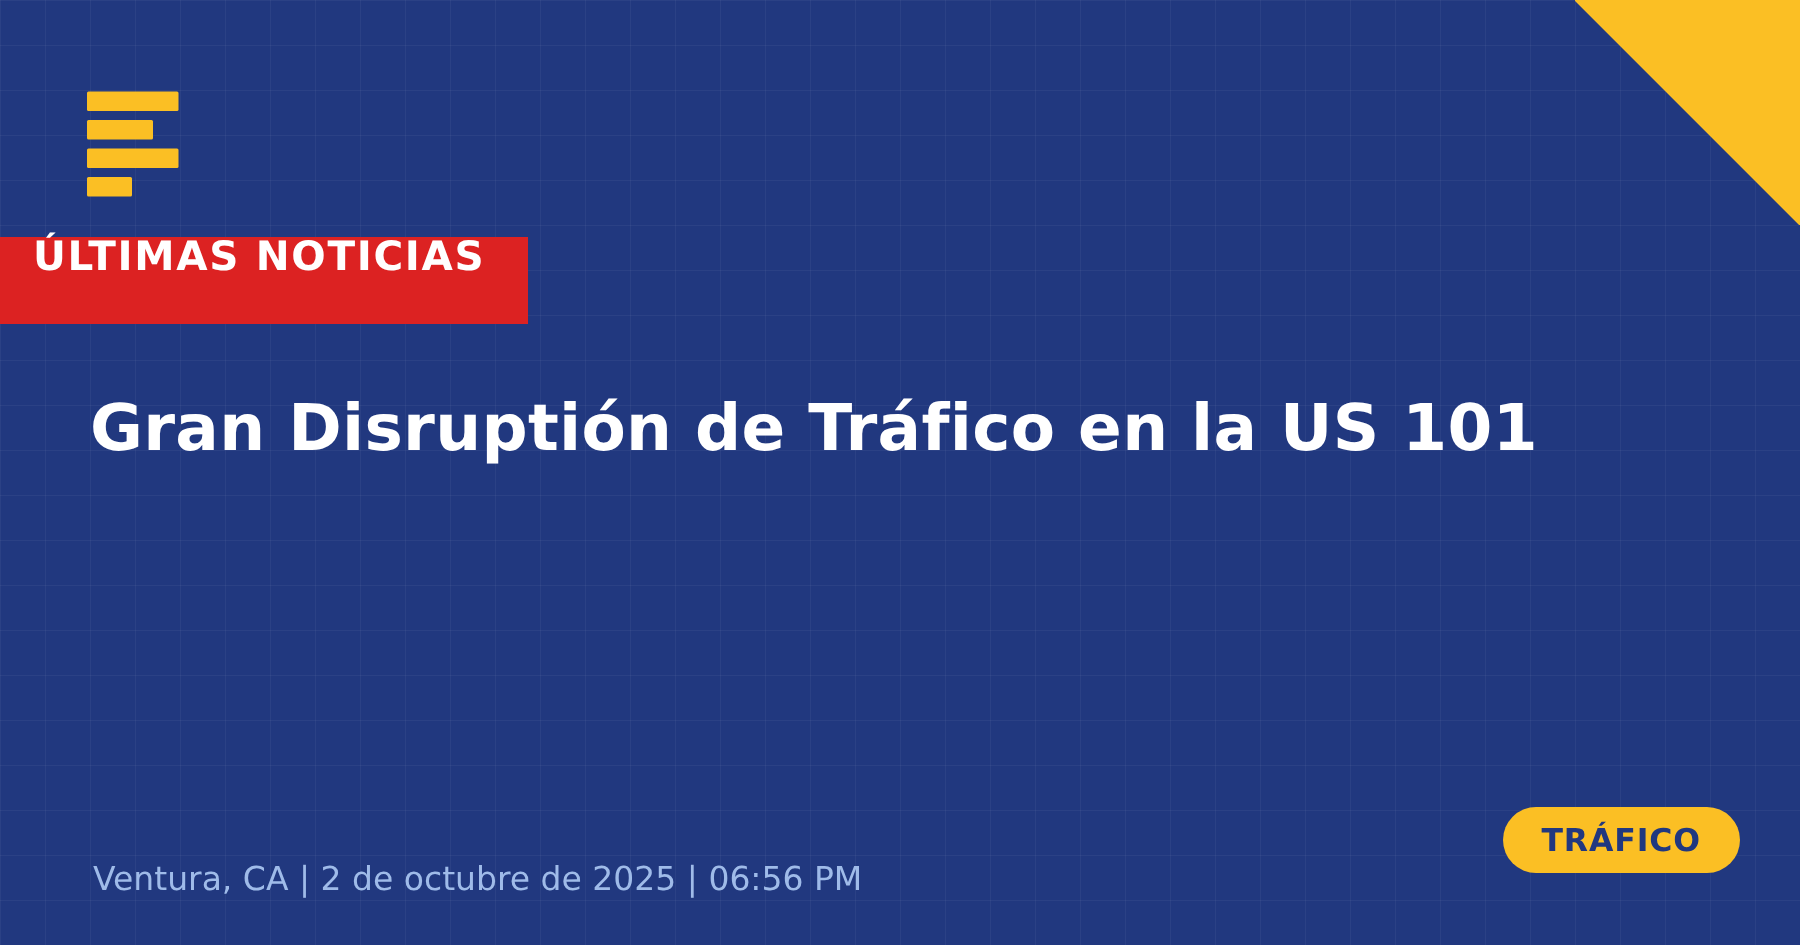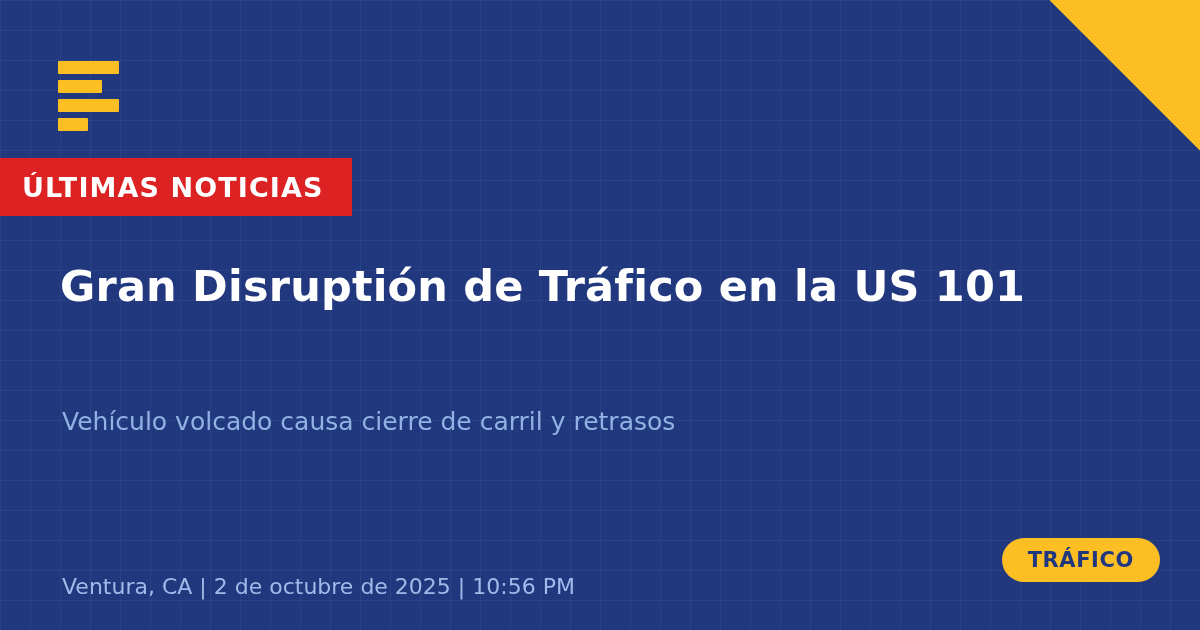--- a/index.html
+++ b/index.html
@@ -54,21 +54,21 @@
   .logo-bar.b3 { width: 61px; }
   .logo-bar.b4 { width: 30px; margin-bottom: 0; }
 
   
   .breaking-badge {
     position: absolute;
     left: 0;
     top: 158px;
     height: 58px;
     display: flex;
-    align-items: center;
+    align-items: flex-start;
     background: #dc2222;
     padding: 0 28px 0 22px;
     box-sizing: border-box;
   }
   .breaking-badge-label {
     color: #ffffff;
     font-size: 27px;
     font-weight: bold;
     letter-spacing: 1.1px;
     line-height: 1;
@@ -153,21 +153,20 @@
     <div class="logo-bar b3"></div>
     <div class="logo-bar b4"></div>
   </div>
 
   <div class="breaking-badge">
     <span class="breaking-badge-label">ÚLTIMAS NOTICIAS</span>
   </div>
 
   <h1 class="headline">Gran Disruptión de Tráfico en la US 101</h1>
 
-  <p class="subtitle">Vehículo volcado causa cierre de carril y retrasos</p>
 
-  <div class="meta">Ventura, CA | 2 de octubre de 2025 | 10:56 PM</div>
+  <div class="meta">Ventura, CA | 2 de octubre de 2025 | 06:56 PM</div>
 
   <div class="category-pill">
     <span class="category-pill-label">TRÁFICO</span>
   </div>
 
 </div>
 
 </body></html>

